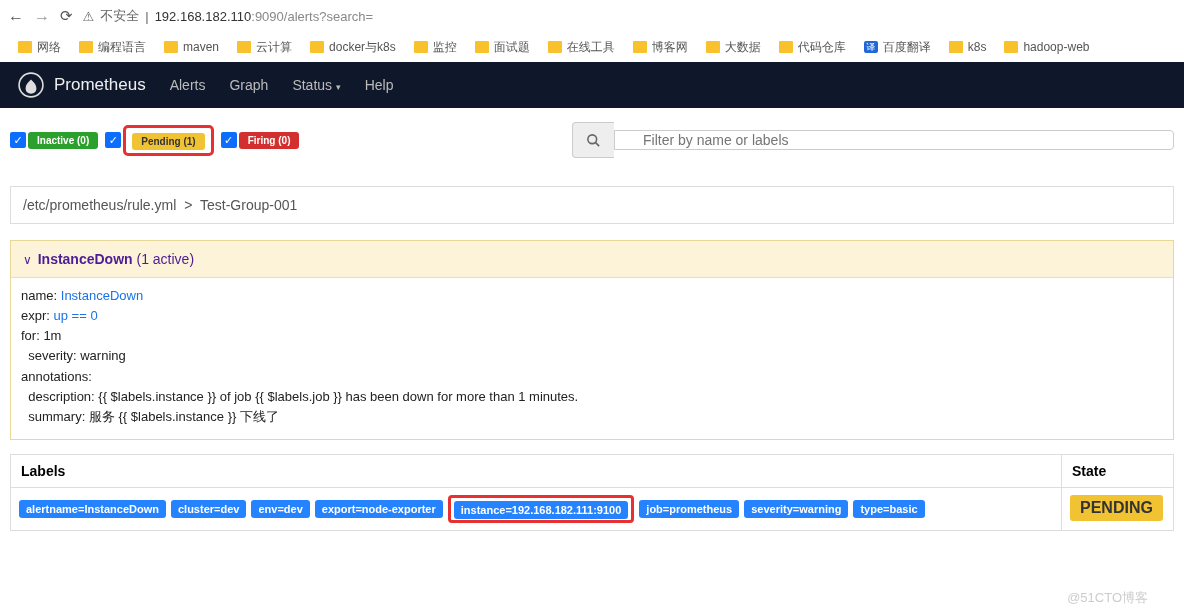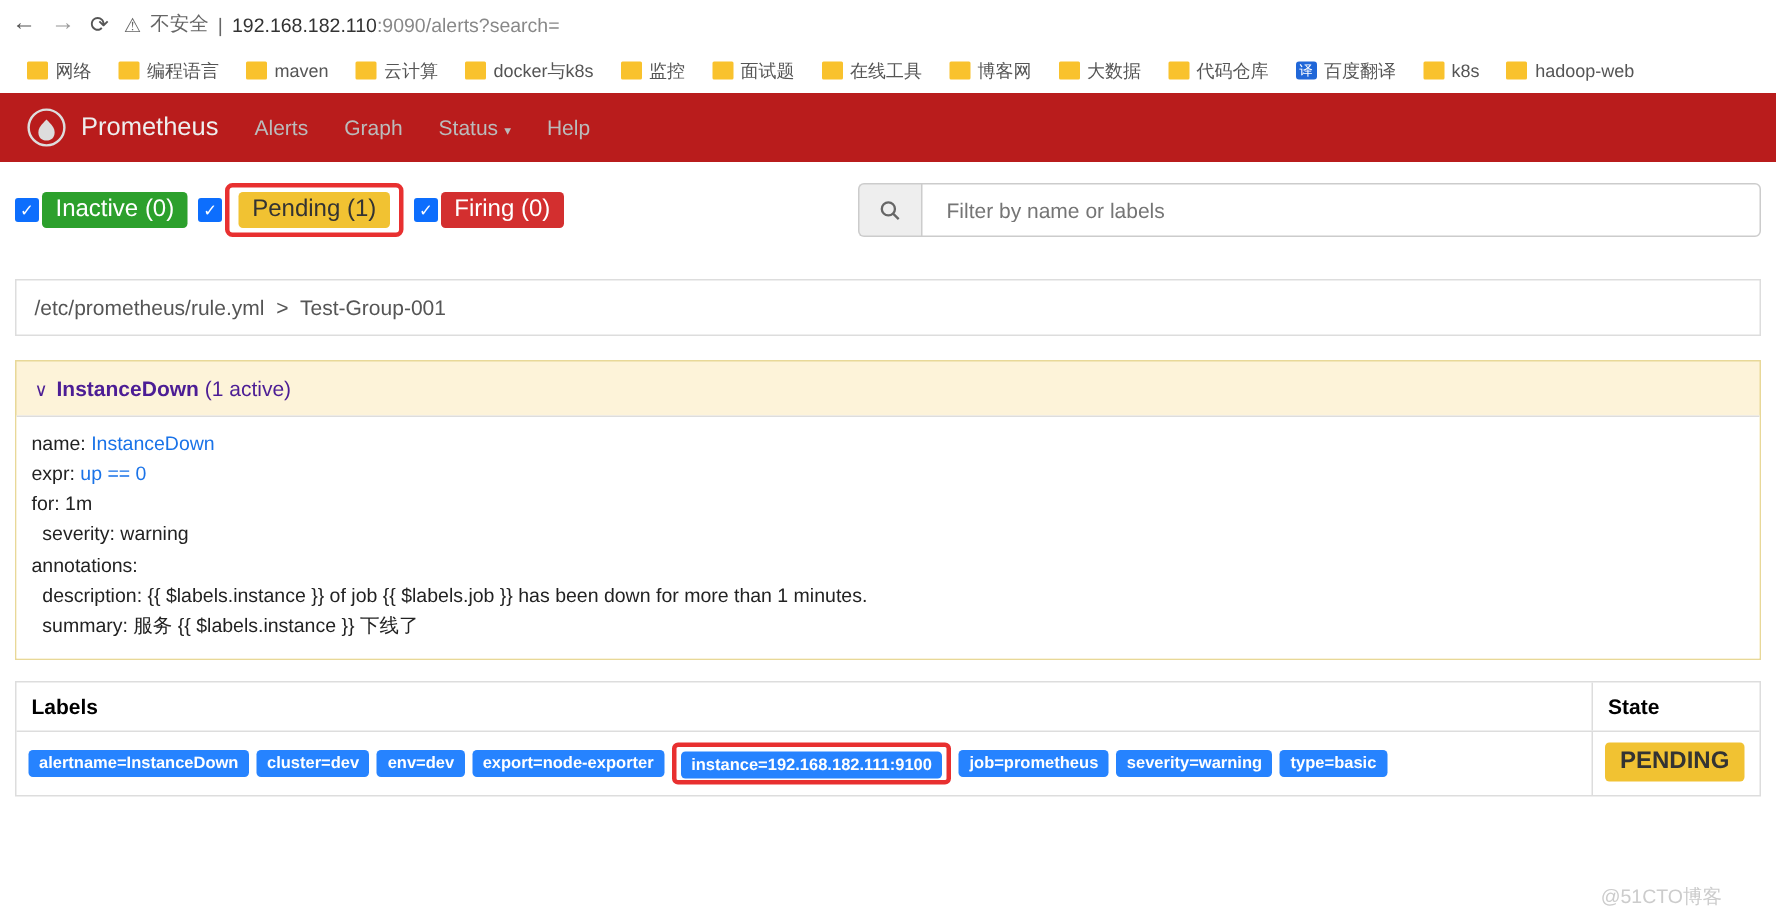--- a/index.html
+++ b/index.html
@@ -10,37 +10,37 @@
 .reload{color:#555;font-size:15px}
 .url-bar{flex:1;display:flex;align-items:center;gap:6px;color:#666;font-size:13px}
 .warn-icon{color:#666}
 .insecure{color:#666}
 .url-text{color:#333}
 .url-path{color:#888}
 .bookmarks{display:flex;align-items:center;gap:18px;padding:4px 18px;height:30px}
 .bm{display:flex;align-items:center;gap:5px;font-size:12px;color:#555;cursor:pointer}
 .bm-icon{width:14px;height:12px;background:#f9c22d;border-radius:1px}
 .bm-icon.blue{background:#2067d8;border-radius:2px;color:#fff;font-size:9px;display:flex;align-items:center;justify-content:center}
-.prom-nav{background:#b91c1c;height:46px;display:flex;align-items:center;padding:0 18px;gap:24px}
+.prom-nav{background:#0f172a;height:46px;display:flex;align-items:center;padding:0 18px;gap:24px}
 .prom-logo{display:flex;align-items:center;gap:10px}
 .prom-icon{width:26px;height:26px}
 .prom-title{color:#eee;font-size:17px;font-weight:400}
 .prom-link{color:#bbb;font-size:14px;cursor:pointer}
 .prom-link.drop::after{content:"▾";font-size:9px;margin-left:4px}
 .main{padding:14px 10px}
 .filters-row{display:flex;align-items:center;gap:2px}
 .chk{width:16px;height:16px;background:#0d6efd;border-radius:2px;display:inline-flex;align-items:center;justify-content:center;color:#fff;font-size:11px;cursor:pointer}
-.pill{display:inline-block;padding:3px 9px;border-radius:3px;font-size:16px;font-weight:400;color:#fff;cursor:pointer}
+.pill{display:inline-block;padding:3px 9px;border-radius:3px;font-size:10px;font-weight:700;color:#fff;cursor:pointer}
 .pill.inactive{background:#2ca02c}
 .pill.pending{background:#f1c232;color:#333}
 .pill.firing{background:#d32f2f}
 .hl-box{border:3px solid #e83030;border-radius:5px;padding:3px 6px;display:inline-block}
 .search-wrap{margin-left:auto;display:flex;align-items:center}
 .search-icon{width:42px;height:36px;border:1px solid #ccc;border-right:none;border-radius:4px 0 0 4px;background:#eee;display:flex;align-items:center;justify-content:center;color:#666}
-.search-input{width:560px;height:36px;border:1px solid #ccc;border-radius:0 4px 4px 0;padding:0 16px;font-size:14px}
+.search-input{width:560px;height:20px;border:1px solid #ccc;border-radius:0 4px 4px 0;padding:0 28px;font-size:14px}
 .filters-top{display:flex;align-items:center}
 .breadcrumb{margin-top:28px;border:1px solid #ddd;padding:10px 12px;font-size:14px;color:#555}
 .rule-panel{margin-top:16px;border:1px solid #e8d898;background:#fdf3d9}
 .rule-head{padding:10px 12px;font-size:14px;color:#4c1d95;cursor:pointer}
 .rule-head b{font-weight:700}
 .chev{font-size:12px;margin-right:2px}
 .rule-body{background:#fff;border-top:1px solid #ddd;padding:8px 10px 12px;font-family:Menlo,Consolas,monospace;font-size:13px;line-height:1.55;color:#222}
 .kw{color:#222}
 .val{color:#1a73e8}
 .table-wrap{margin-top:14px;border:1px solid #ddd}

